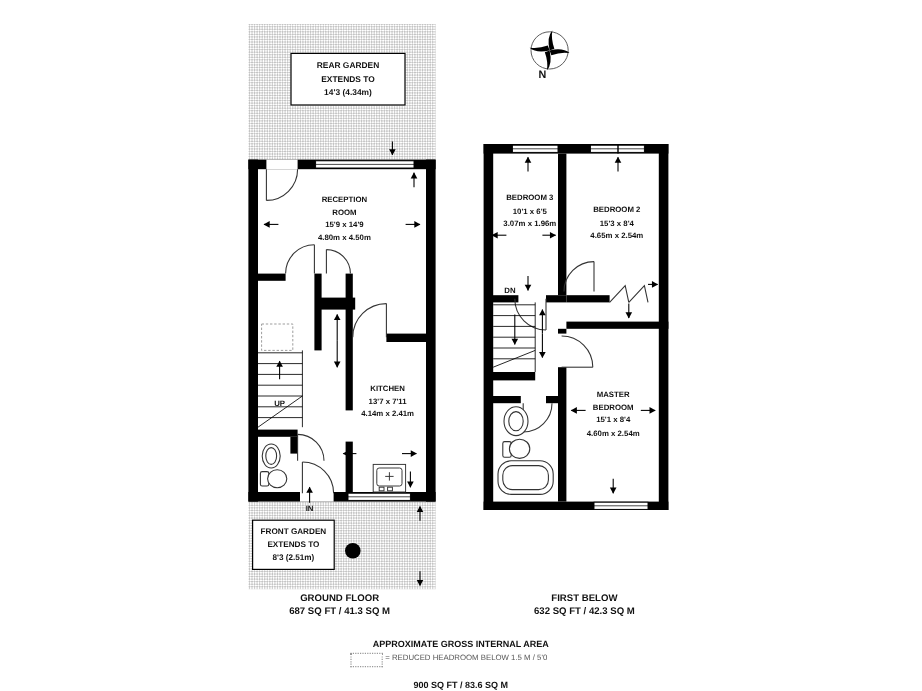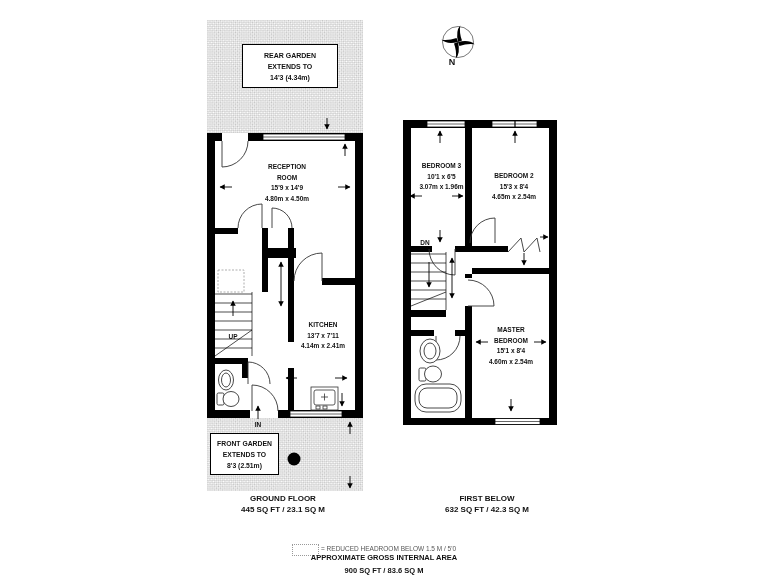--- a/index.html
+++ b/index.html
@@ -239,21 +239,21 @@
 
 <div class="lbl small" style="left:222px;top:333px;width:22px;">UP</div>
 
 <div class="lbl small" style="left:247px;top:421px;width:22px;">IN</div>
 
 <div class="lbl gardenbox" style="left:210px;top:433px;width:67px;height:40px;font-size:6.8px;">FRONT GARDEN
 EXTENDS TO
 8'3 (2.51m)</div>
 
 <div class="lbl title" style="left:198px;top:494px;width:170px;text-align:center;">GROUND FLOOR</div>
-<div class="lbl title" style="left:198px;top:505px;width:170px;">445 SQ FT / 23.1 SQ M</div>
+<div class="lbl title" style="left:198px;top:505px;width:170px;">687 SQ FT / 41.3 SQ M</div>
 
 <div class="lbl room" style="left:404px;top:161px;width:75px;">BEDROOM 3
 10'1 x 6'5
 3.07m x 1.96m</div>
 
 <div class="lbl room" style="left:477px;top:171px;width:74px;">BEDROOM 2
 15'3 x 8'4
 4.65m x 2.54m</div>
 
 <div class="lbl room" style="left:472px;top:325px;width:78px;">MASTER
@@ -264,16 +264,16 @@
 <div class="lbl small" style="left:413px;top:239px;width:24px;">DN</div>
 
 <div class="lbl title" style="left:402px;top:494px;width:170px;">FIRST BELOW</div>
 <div class="lbl title" style="left:402px;top:505px;width:170px;">632 SQ FT / 42.3 SQ M</div>
 
 <div class="lbl north" style="left:444px;top:57px;width:16px;">N</div>
 
 <div class="legend-swatch" style="left:292px;top:544px;width:25px;height:10px;"></div>
 <div class="legend-text" style="left:321px;top:545px;">= REDUCED HEADROOM BELOW 1.5 M / 5'0</div>
 
-<div class="lbl gross" style="left:264px;top:553px;width:240px;">APPROXIMATE GROSS INTERNAL AREA</div>
+<div class="lbl gross" style="left:264px;top:532px;width:240px;">APPROXIMATE GROSS INTERNAL AREA</div>
 <div class="lbl gross" style="left:264px;top:566px;width:240px;">900 SQ FT / 83.6 SQ M</div>
 
 </div>
 
 </body></html>

